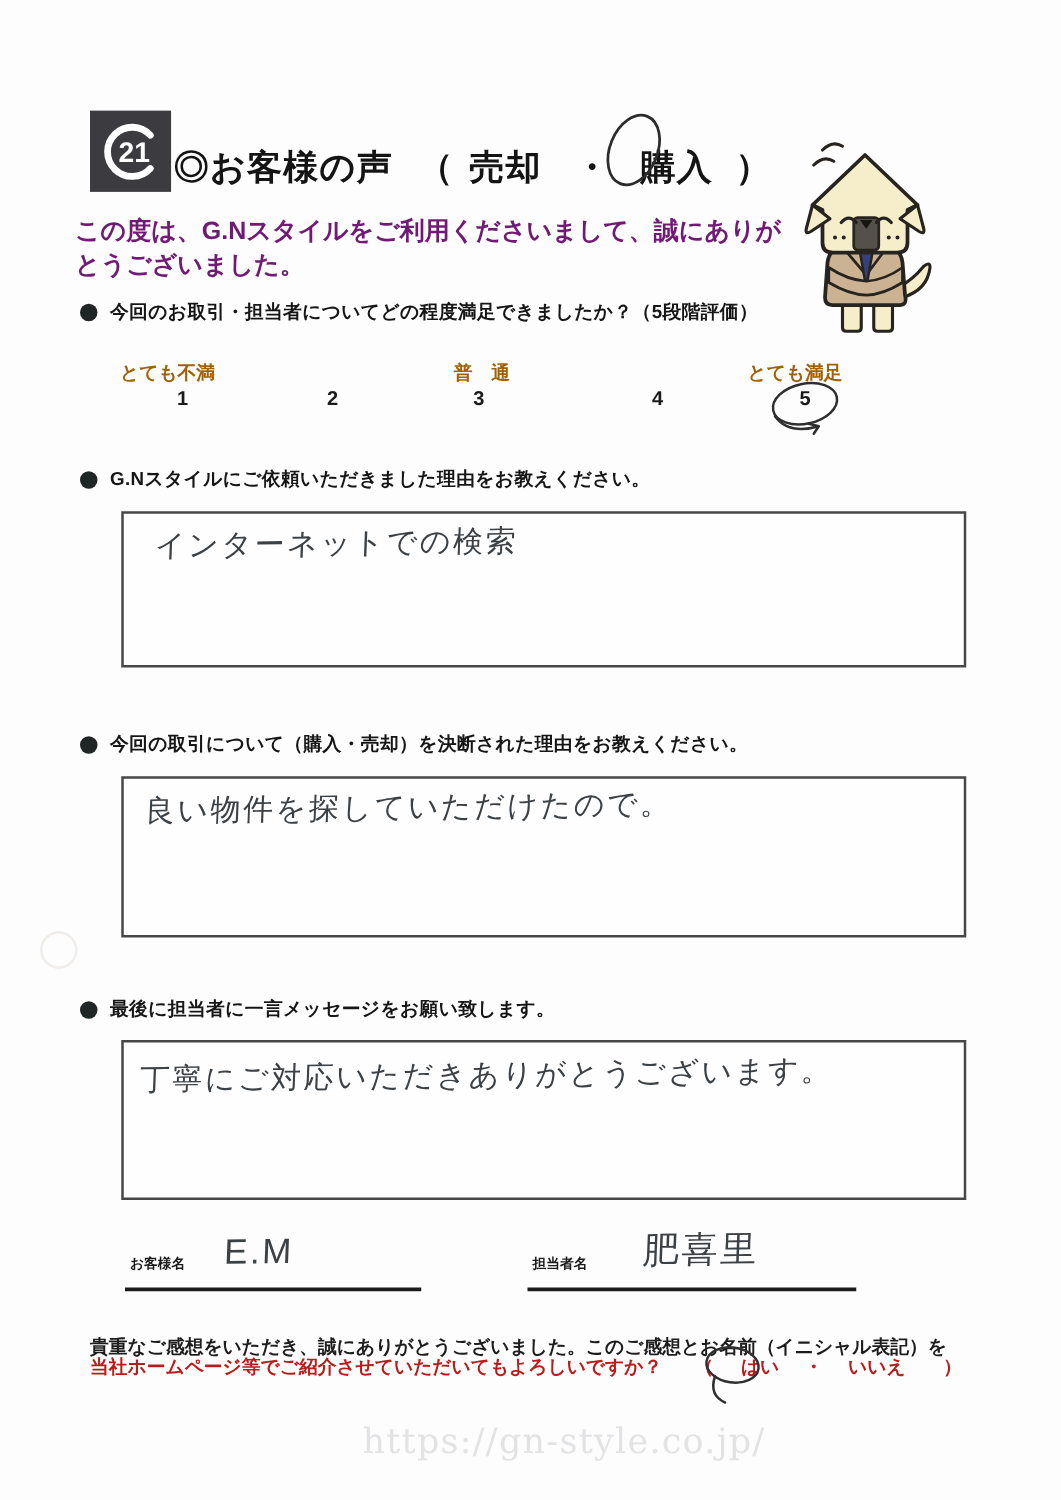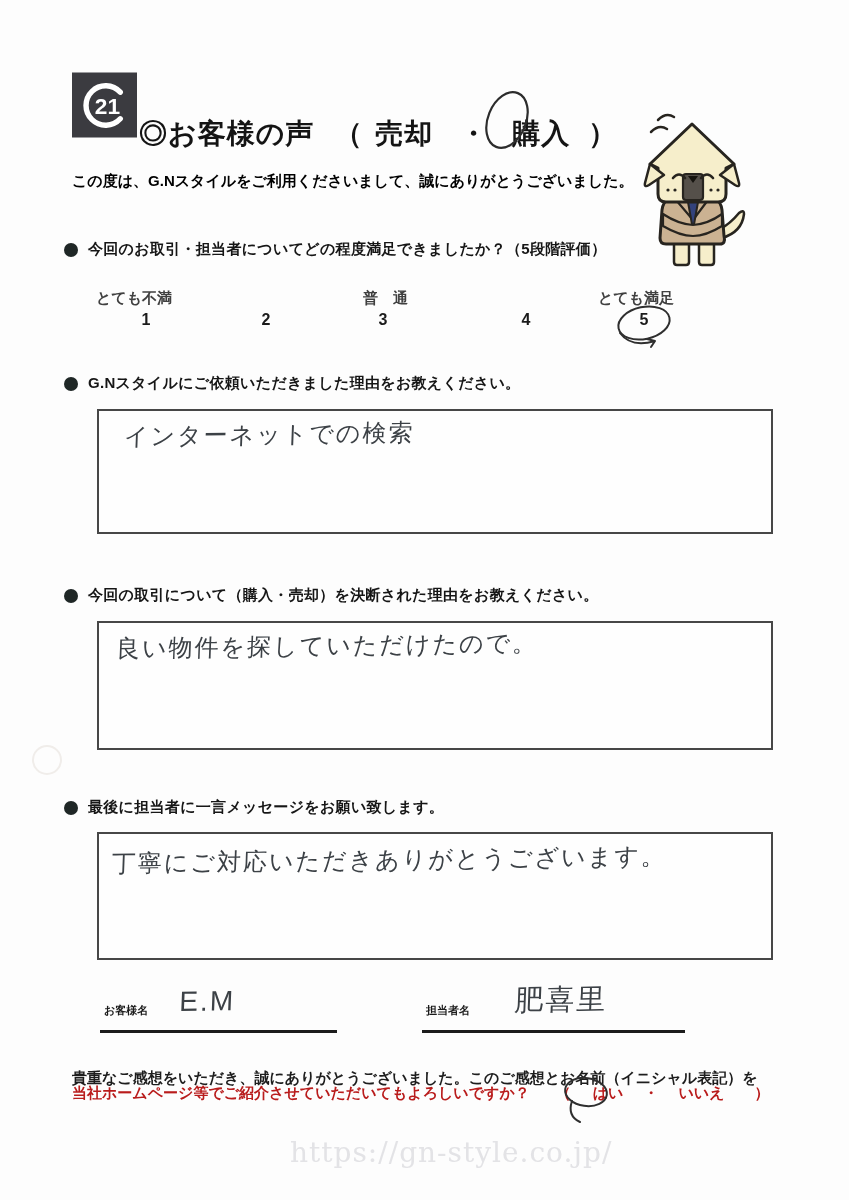--- a/index.html
+++ b/index.html
@@ -2,40 +2,40 @@
 <html><head>
 <meta charset="utf-8">
 <style>
   html,body{margin:0;padding:0;background:#888;}
   .page{
     position:relative;width:849px;height:1200px;margin:0 auto;
     background:#fdfdfd;overflow:hidden;
     font-family:"Liberation Sans",sans-serif;color:#1b1b1b;
   }
   
-  .logo{position:absolute;left:72px;top:72px;width:41px;height:66px;border-radius:13px;}
+  .logo{position:absolute;left:72px;top:88px;width:41px;height:66px;border-radius:13px;}
   .title{
     position:absolute;left:139px;top:96px;height:46px;
     font-size:28px;font-weight:700;letter-spacing:1px;white-space:nowrap;color:#141414;
   }
   .title .t-open{margin-left:20px;}
   .title .t-sale{margin-left:12px;}
   .title .t-sep{margin-left:26px;}
   .title .t-buy{position:relative;margin-left:24px;}
   .title .t-close{margin-left:18px;}
   .circle-svg{position:absolute;pointer-events:none;}
-  .intro{position:absolute;left:72px;top:152px;width:580px;
-    font-size:15px;font-weight:600;line-height:27px;color:#000000;}
+  .intro{position:absolute;left:60px;top:152px;width:580px;
+    font-size:20px;font-weight:600;line-height:27px;color:#701a75;}
   .mascot{position:absolute;left:636px;top:110px;width:112px;height:160px;}
   
   .q-row{position:absolute;left:64px;display:flex;align-items:flex-start;}
   .bullet{width:14px;height:14px;border-radius:50%;background:#1f2726;margin:3px 10px 0 0;flex:none;}
   .q-text{font-size:15px;font-weight:700;color:#161616;letter-spacing:.3px;}
   
-  .scale-label{position:absolute;font-size:15px;font-weight:700;color:#404040;}
+  .scale-label{position:absolute;font-size:15px;font-weight:700;color:#a16207;}
   .scale-num{position:absolute;width:32px;text-align:center;font-size:16px;font-weight:600;top:311px;}
   
   .ans-box{position:absolute;left:97px;width:672px;border:2px solid #474747;background:#fefefe;}
   .handwrite{
     font-family:"Liberation Sans",sans-serif;color:#3c4146;font-weight:400;
     letter-spacing:2px;transform:rotate(-0.8deg) skewX(-3deg);transform-origin:left top;
   }
   .ans-text{font-size:24px;padding:10px 10px 0 26px;}
   
   .sig-label{position:absolute;font-size:11px;font-weight:700;top:1003px;}

